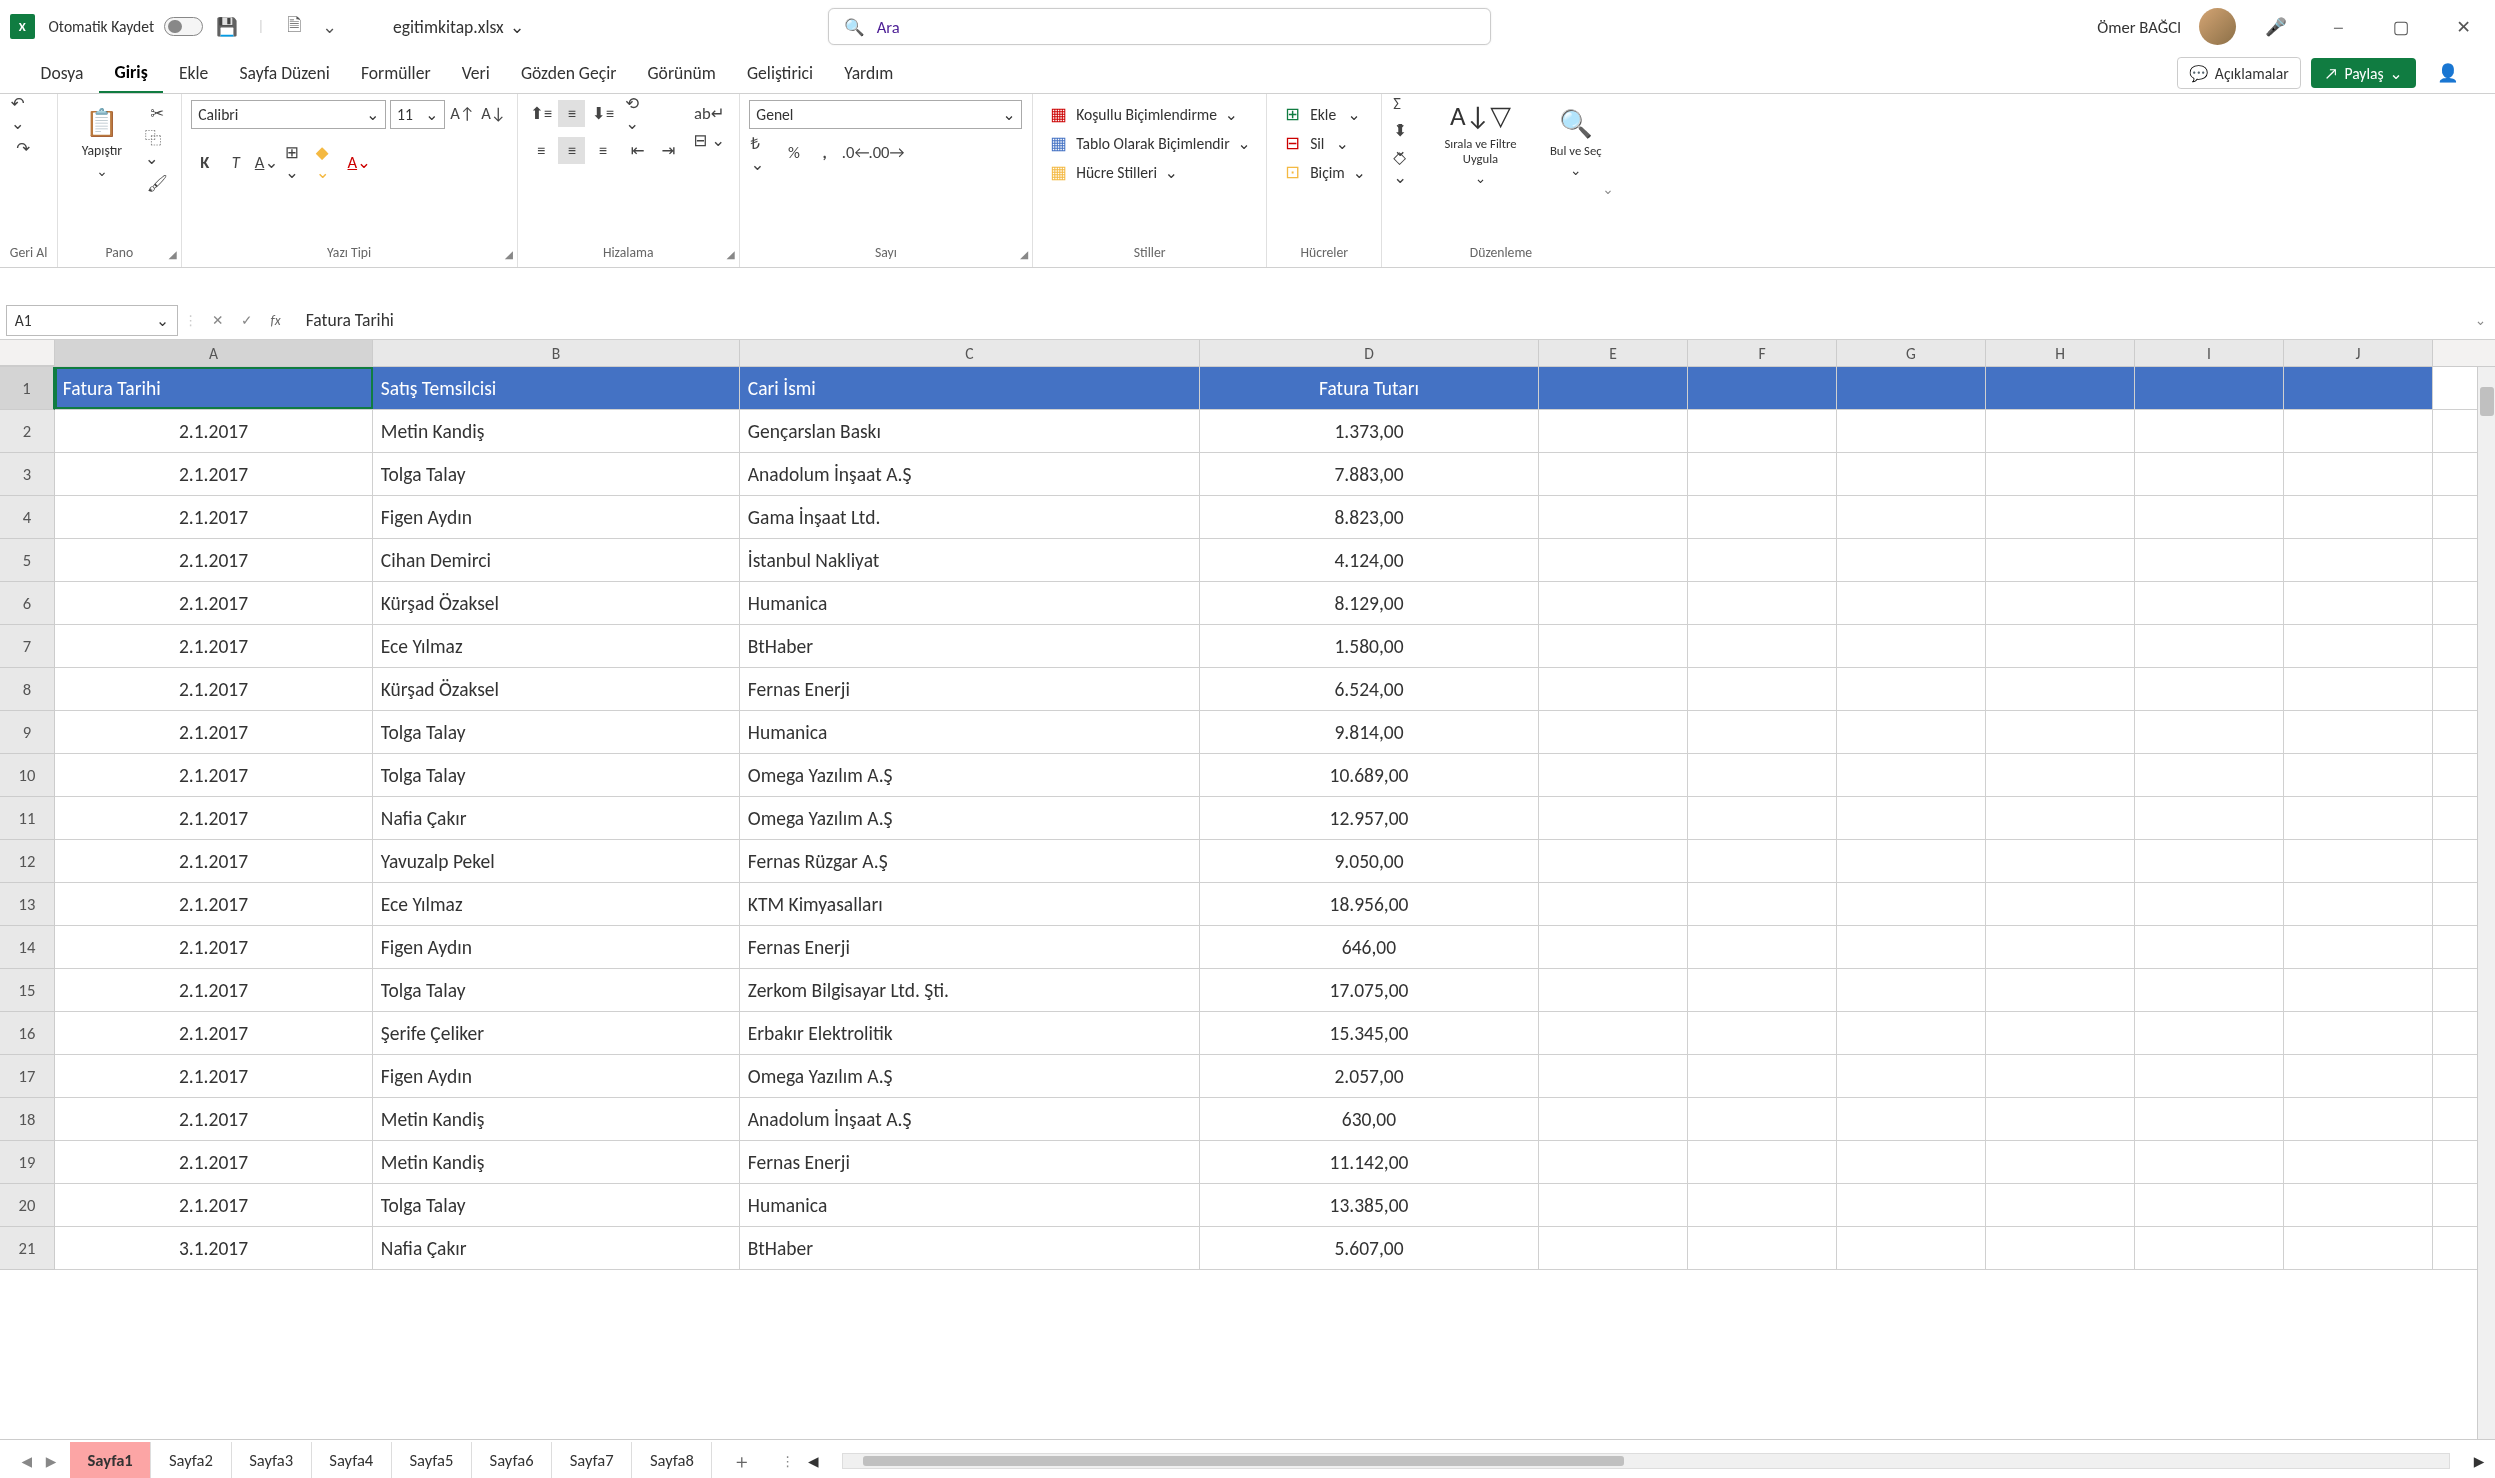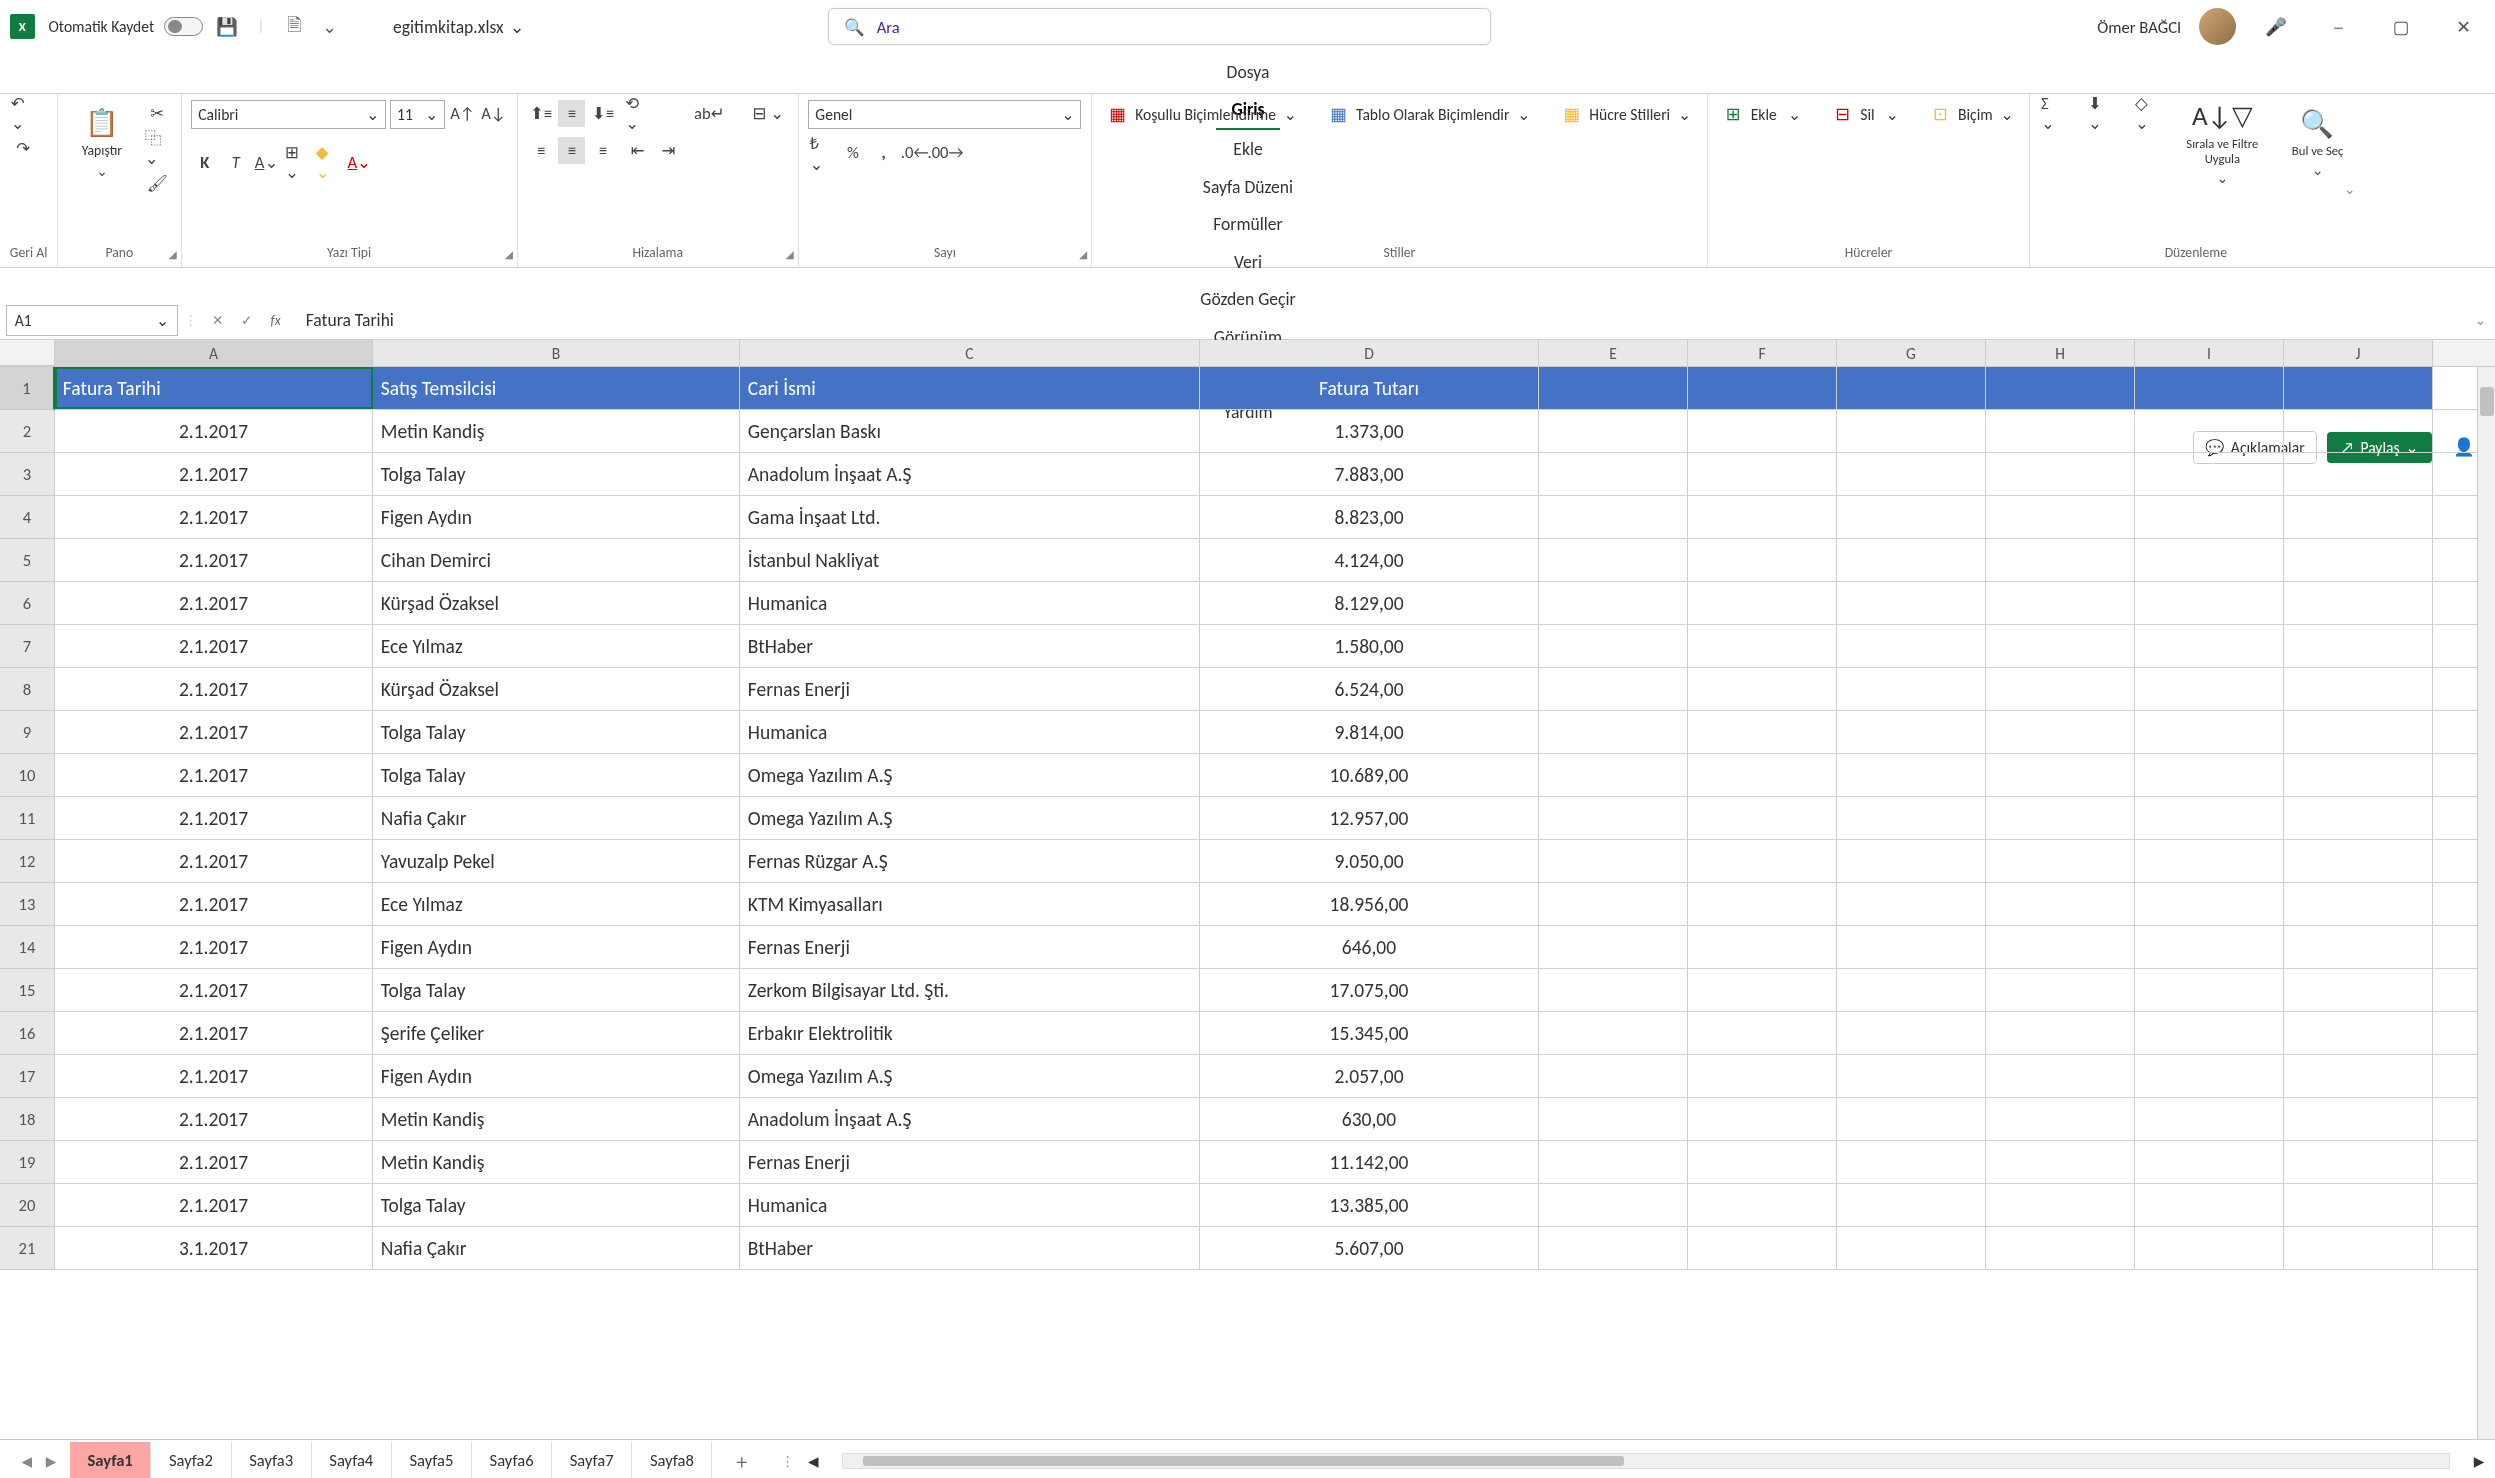--- a/index.html
+++ b/index.html
@@ -17,21 +17,21 @@
 .file-name { font-size: 17.6px; margin-left: 39px; display: flex; align-items: center; gap: 5.9px; }
 
 .search-box { flex: 0 0 663px; margin: 0 auto; height: 37px; border: 1px solid #ccc; border-radius: 5.9px; display: flex; align-items: center; padding: 0 15.6px; gap: 11.7px; color: #666; font-size: 16.6px; background: #fff; box-shadow: 0 0 2px rgba(0,0,0,0.1); }
 
 .title-right { display: flex; align-items: center; gap: 17.6px; margin-left: auto; }
 .user-name { font-size: 16.6px; }
 .avatar { width: 37px; height: 37px; border-radius: 50%; background: linear-gradient(135deg,#d4a574,#8b6f47); }
 .win-btn { width: 45px; height: 31px; display: flex; align-items: center; justify-content: center; font-size: 17.6px; color: #555; }
 
 
-.ribbon-tabs { display: flex; align-items: center; height: 41px; padding: 0 9px; border-bottom: 1px solid #d0d0d0; flex-direction: column; }
+.ribbon-tabs { display: flex; align-items: center; height: 41px; padding: 0 25px; border-bottom: 1px solid #d0d0d0; }
 .tab { padding: 7.8px 15.6px; font-size: 17.6px; cursor: pointer; }
 .tab.active { border-bottom: 2.9px solid #107c41; color: #000000; font-weight: 600; }
 .ribbon-right { margin-left: auto; display: flex; align-items: center; gap: 9.8px; }
 .comments-btn { display: flex; align-items: center; gap: 5.9px; padding: 5.9px 11.7px; border: 1px solid #ccc; border-radius: 3.9px; font-size: 15.6px; }
 .share-btn { display: flex; align-items: center; gap: 5.9px; padding: 5.9px 13.7px; background: #107c41; color: #fff; border-radius: 3.9px; font-size: 15.6px; }
 
 
 .ribbon { display: flex; height: 174px; border-bottom: 1px solid #d0d0d0; background: #fff; }
 .group { display: flex; flex-direction: column; padding: 5.9px 9.8px 3.9px; border-right: 1px solid #e0e0e0; position: relative; }
 .group-body { display: flex; flex: 1; align-items: flex-start; gap: 7.8px; }
@@ -44,21 +44,21 @@
 .mini-btn { width: 27px; height: 27px; display: flex; align-items: center; justify-content: center; font-size: 16.6px; color: #444; border: 1px solid transparent; }
 
 .font-row { display: flex; gap: 3.9px; margin-bottom: 9.8px; }
 .font-select { width: 195px; height: 29px; border: 1px solid #aaa; padding: 2px 5.9px; font-size: 15.6px; display: flex; align-items: center; justify-content: space-between; }
 .size-select { width: 55px; height: 29px; border: 1px solid #aaa; padding: 2px 5.9px; font-size: 15.6px; display: flex; align-items: center; justify-content: space-between; }
 
 .btn-row { display: flex; gap: 3.9px; }
 .align-grid { display: flex; flex-direction: column; gap: 9.8px; }
 .align-row { display: flex; gap: 3.9px; }
 
-.col-stack { display: flex; flex-direction: row; gap: 20px; }
+.col-stack { display: flex; flex-direction: column; gap: 0; }
 .list-btn { display: flex; align-items: center; gap: 7.8px; height: 29px; padding: 0 5.9px; font-size: 15.6px; white-space: nowrap; }
 .list-btn .icn { font-size: 17.6px; width: 19.5px; text-align: center; }
 
 
 .formula-bar { display: flex; align-items: center; height: 39px; border-bottom: 1px solid #d0d0d0; margin-top: 33px; }
 .name-box { width: 172px; height: 31px; border: 1px solid #bbb; margin: 0 5.9px; display: flex; align-items: center; padding: 0 7.8px; font-size: 15.6px; justify-content: space-between; }
 .fb-icons { display: flex; gap: 3.9px; padding: 0 7.8px; color: #888; }
 .fb-icons span { width: 25px; text-align: center; }
 .fx { font-style: italic; color: #666; }
 .formula-input { flex: 1; padding: 0 9.8px; font-size: 17.6px; }

